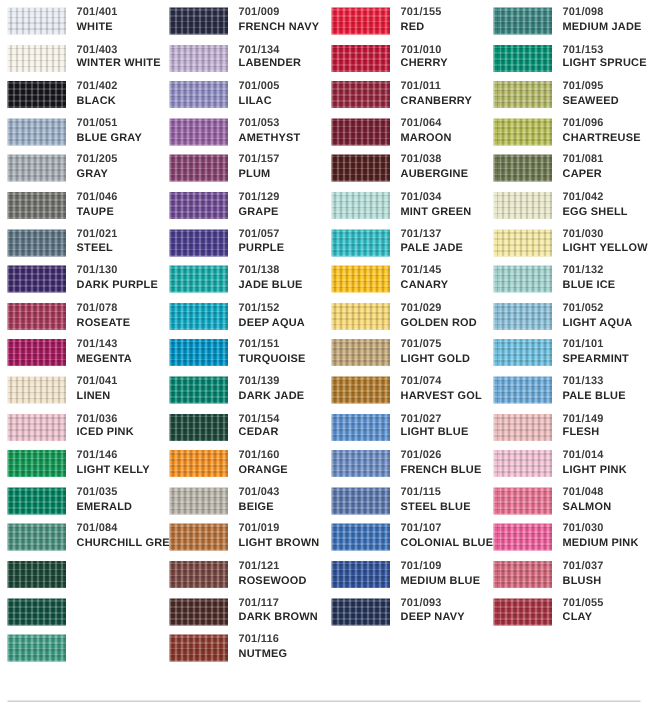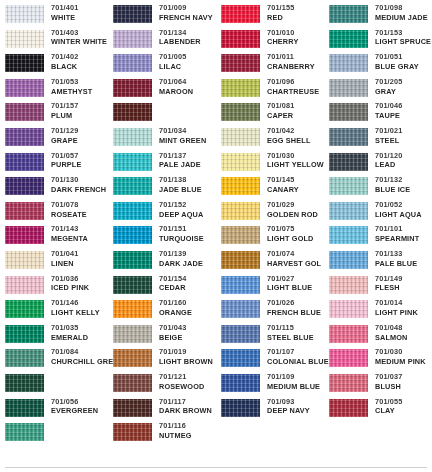--- a/index.html
+++ b/index.html
@@ -165,20 +165,27 @@
       </div>
     </div>
     <div class="cell">
       <div class="swatch" style="background-color: rgb(150, 36, 60);"></div>
       <div class="labels">
         <span class="code">701/011</span>
         <span class="name">CRANBERRY</span>
       </div>
     </div>
     <div class="cell">
+      <div class="swatch" style="background-color: rgb(178, 183, 100);"></div>
+      <div class="labels">
+        <span class="code">701/095</span>
+        <span class="name">SEAWEED</span>
+      </div>
+    </div>
+    <div class="cell">
       <div class="swatch" style="background-color: rgb(159, 178, 203);"></div>
       <div class="labels">
         <span class="code">701/051</span>
         <span class="name">BLUE GRAY</span>
       </div>
     </div>
     <div class="cell">
       <div class="swatch" style="background-color: rgb(154, 101, 168);"></div>
       <div class="labels">
         <span class="code">701/053</span>
@@ -208,20 +215,24 @@
     </div>
     <div class="cell">
       <div class="swatch" style="background-color: rgb(138, 68, 114);"></div>
       <div class="labels">
         <span class="code">701/157</span>
         <span class="name">PLUM</span>
       </div>
     </div>
     <div class="cell">
       <div class="swatch" style="background-color: rgb(85, 33, 31);"></div>
+      <div class="labels">
+        <span class="code">701/038</span>
+        <span class="name">AUBERGINE</span>
+      </div>
     </div>
     <div class="cell">
       <div class="swatch" style="background-color: rgb(111, 122, 82);"></div>
       <div class="labels">
         <span class="code">701/081</span>
         <span class="name">CAPER</span>
       </div>
     </div>
     <div class="cell">
       <div class="swatch" style="background-color: rgb(111, 111, 108);"></div>
@@ -273,31 +284,24 @@
       </div>
     </div>
     <div class="cell">
       <div class="swatch" style="background-color: rgb(244, 233, 164);"></div>
       <div class="labels">
         <span class="code">701/030</span>
         <span class="name">LIGHT YELLOW</span>
       </div>
     </div>
     <div class="cell">
-      <div class="swatch" style="background-color: rgb(57, 67, 76);"></div>
-      <div class="labels">
-        <span class="code">701/120</span>
-        <span class="name">LEAD</span>
-      </div>
-    </div>
-    <div class="cell">
       <div class="swatch" style="background-color: rgb(61, 42, 107);"></div>
       <div class="labels">
         <span class="code">701/130</span>
-        <span class="name">DARK FRENCH</span>
+        <span class="name">DARK PURPLE</span>
       </div>
     </div>
     <div class="cell">
       <div class="swatch" style="background-color: rgb(23, 168, 166);"></div>
       <div class="labels">
         <span class="code">701/138</span>
         <span class="name">JADE BLUE</span>
       </div>
     </div>
     <div class="cell">
@@ -529,24 +533,20 @@
     </div>
     <div class="cell">
       <div class="swatch" style="background-color: rgb(213, 107, 126);"></div>
       <div class="labels">
         <span class="code">701/037</span>
         <span class="name">BLUSH</span>
       </div>
     </div>
     <div class="cell">
       <div class="swatch" style="background-color: rgb(16, 81, 63);"></div>
-      <div class="labels">
-        <span class="code">701/056</span>
-        <span class="name">EVERGREEN</span>
-      </div>
     </div>
     <div class="cell">
       <div class="swatch" style="background-color: rgb(75, 42, 37);"></div>
       <div class="labels">
         <span class="code">701/117</span>
         <span class="name">DARK BROWN</span>
       </div>
     </div>
     <div class="cell">
       <div class="swatch" style="background-color: rgb(36, 50, 87);"></div>

